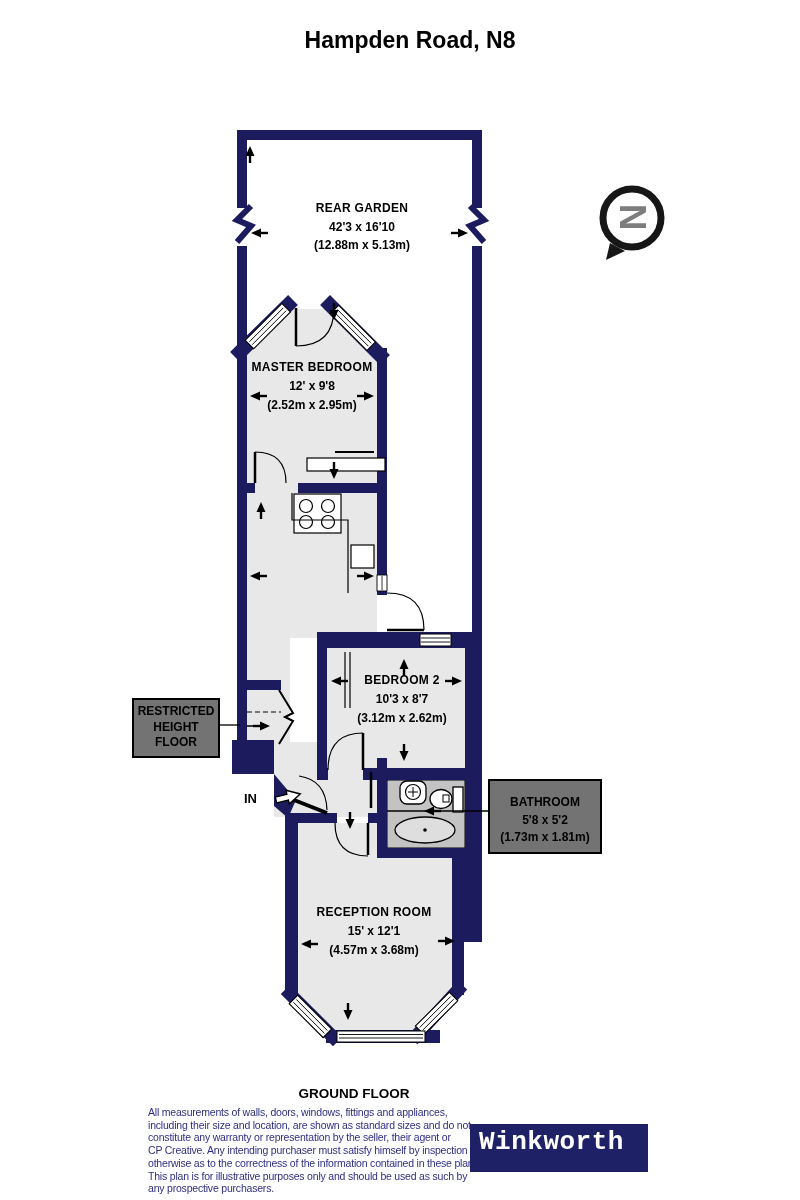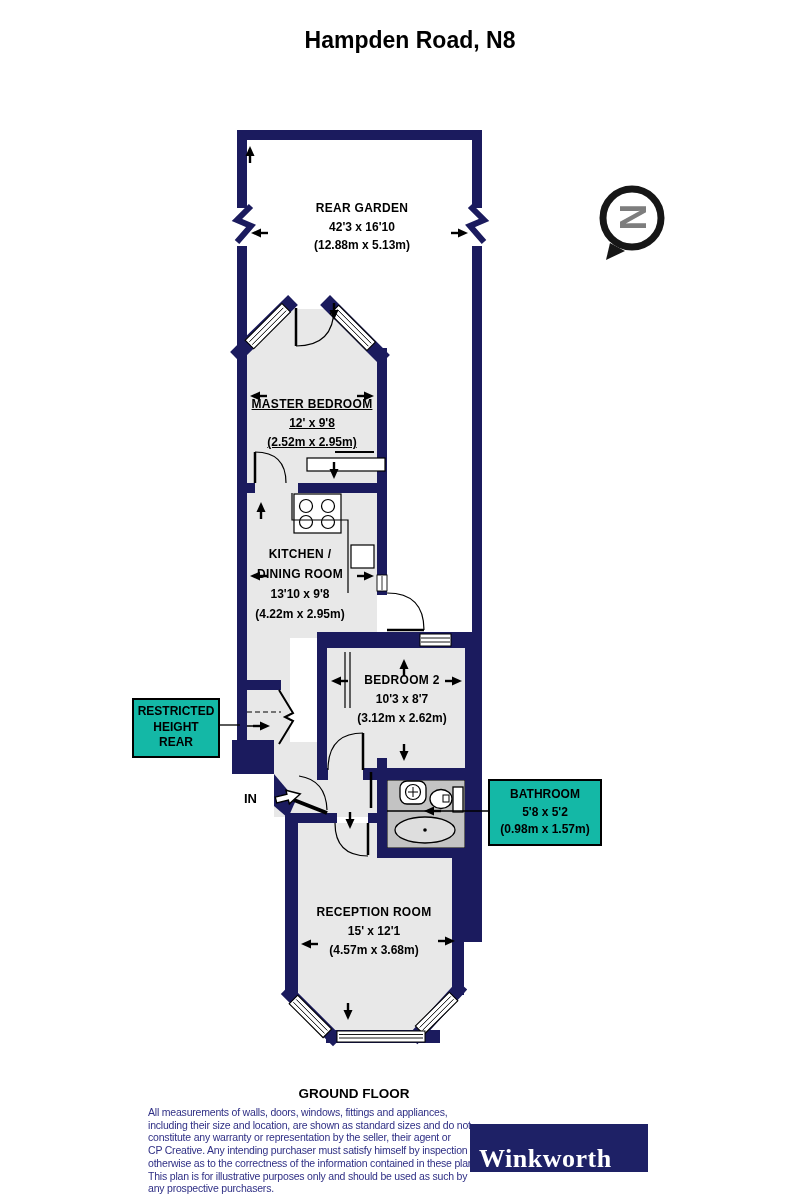--- a/index.html
+++ b/index.html
@@ -7,35 +7,35 @@
   #page{position:relative;width:696px;height:1200px;background:#fff;overflow:hidden;}
   #plan-svg{position:absolute;left:0;top:0;}
   .abs{position:absolute;}
   .hdr{left:30px;width:760px;text-align:center;font-weight:bold;color:#000;}
   .hdr-title{top:27px;font-size:23px;}
   .hdr-sub1{top:62px;font-size:16px;}
   .hdr-sub2{top:88px;font-size:16px;}
   .room-label{text-align:center;font-weight:bold;color:#000;font-size:12px;line-height:19px;}
   .room-label .nm{letter-spacing:.3px;}
   .lbl-garden{left:272px;top:199px;width:180px;line-height:18.5px;}
-  .lbl-master{left:222px;top:395px;width:180px;text-decoration:underline;}
+  .lbl-master{left:222px;top:358px;width:180px;}
   .lbl-kitchen{left:212px;top:544px;width:176px;line-height:20px;}
   .lbl-bed2{left:312px;top:671px;width:180px;}
   .lbl-reception{left:274px;top:903px;width:200px;}
-  .note-box{background:#14b8a6;border:2px solid #000;text-align:center;font-weight:bold;color:#000;}
+  .note-box{background:#737373;border:2px solid #000;text-align:center;font-weight:bold;color:#000;}
   .box-restricted{left:132px;top:698px;width:84px;height:52px;font-size:12px;line-height:15.5px;padding-top:4px;}
-  .box-bathroom{left:488px;top:779px;width:110px;height:58px;font-size:12px;line-height:17.5px;padding-top:5px;}
+  .box-bathroom{left:488px;top:779px;width:110px;height:58px;font-size:12px;line-height:17.5px;padding-top:13px;}
   .lbl-in{left:244px;top:791px;width:30px;text-align:left;font-size:13px;font-weight:bold;}
   .lbl-floor{left:254px;top:1068px;width:200px;text-align:center;font-size:13.5px;font-weight:bold;margin-top:18px;}
   .compass-n{left:611px;top:196px;width:42px;height:42px;line-height:42px;text-align:center;
     font-size:37px;font-weight:bold;color:var(--compass-letter);transform:rotate(90deg);}
   .disclaimer{left:148px;top:1106px;color:var(--disclaimer-text);font-size:10.5px;line-height:12.7px;letter-spacing:-.2px;}
   .disclaimer div{white-space:nowrap;}
   .logo{left:470px;top:1124px;width:178px;height:48px;background:var(--logo-bg);}
-  .logo span{display:block;padding:20px 0 0 9px;color:#fff;font-family:Liberation Serif, serif;
+  .logo span{display:block;padding:3px 0 0 9px;color:#fff;font-family:Liberation Mono, monospace;
     font-weight:bold;font-size:26px;letter-spacing:.5px;}
 </style>
 </head>
 <body>
 
 <div id="page">
 
   <div class="abs hdr hdr-title">Hampden Road, N8</div>
 
   <svg id="plan-svg" width="800" height="1200" viewBox="0 0 800 1200">
@@ -231,49 +231,43 @@
     <div>42'3 x 16'10</div>
     <div>(12.88m  x 5.13m)</div>
   </div>
 
   <div class="abs room-label lbl-master">
     <div class="nm">MASTER BEDROOM</div>
     <div>12' x 9'8</div>
     <div>(2.52m  x 2.95m)</div>
   </div>
 
-  <div class="abs room-label lbl-kitchen">
-    <div class="nm">KITCHEN /</div>
-    <div class="nm">DINING ROOM</div>
-    <div>13'10 x 9'8</div>
-    <div>(4.22m  x 2.95m)</div>
-  </div>
 
   <div class="abs room-label lbl-bed2">
     <div class="nm">BEDROOM 2</div>
     <div>10'3 x 8'7</div>
     <div>(3.12m  x 2.62m)</div>
   </div>
 
   <div class="abs room-label lbl-reception">
     <div class="nm">RECEPTION ROOM</div>
     <div>15' x 12'1</div>
     <div>(4.57m  x 3.68m)</div>
   </div>
 
   <div class="abs note-box box-restricted">
     <div>RESTRICTED</div>
     <div>HEIGHT</div>
-    <div>REAR</div>
+    <div>FLOOR</div>
   </div>
 
   <div class="abs note-box box-bathroom">
     <div class="nm">BATHROOM</div>
     <div>5'8 x 5'2</div>
-    <div>(0.98m x 1.57m)</div>
+    <div>(1.73m x 1.81m)</div>
   </div>
 
   <div class="abs lbl-in">IN</div>
   <div class="abs lbl-floor">GROUND FLOOR</div>
   <div class="abs compass-n">N</div>
 
   <div class="abs disclaimer">
     <div>All measurements of walls, doors, windows, fittings and appliances,</div>
     <div>including their size and location, are shown as standard sizes and do not</div>
     <div>constitute any warranty or representation by the seller, their agent or</div>

